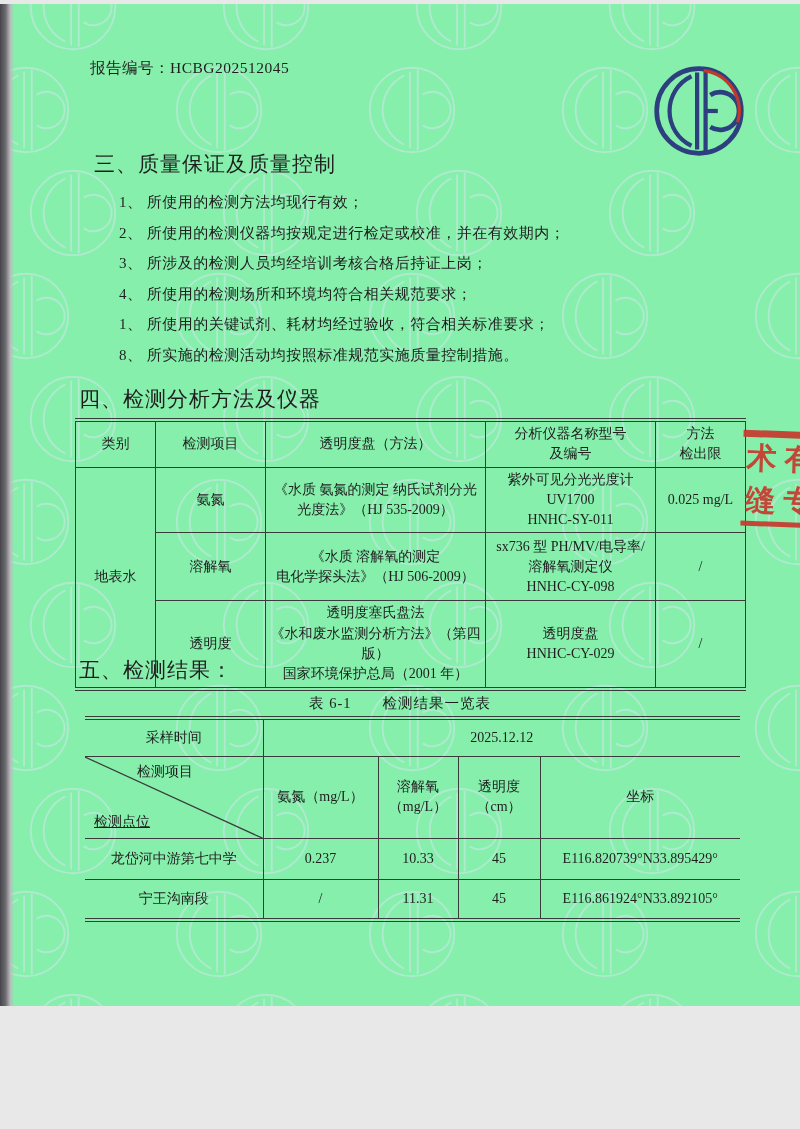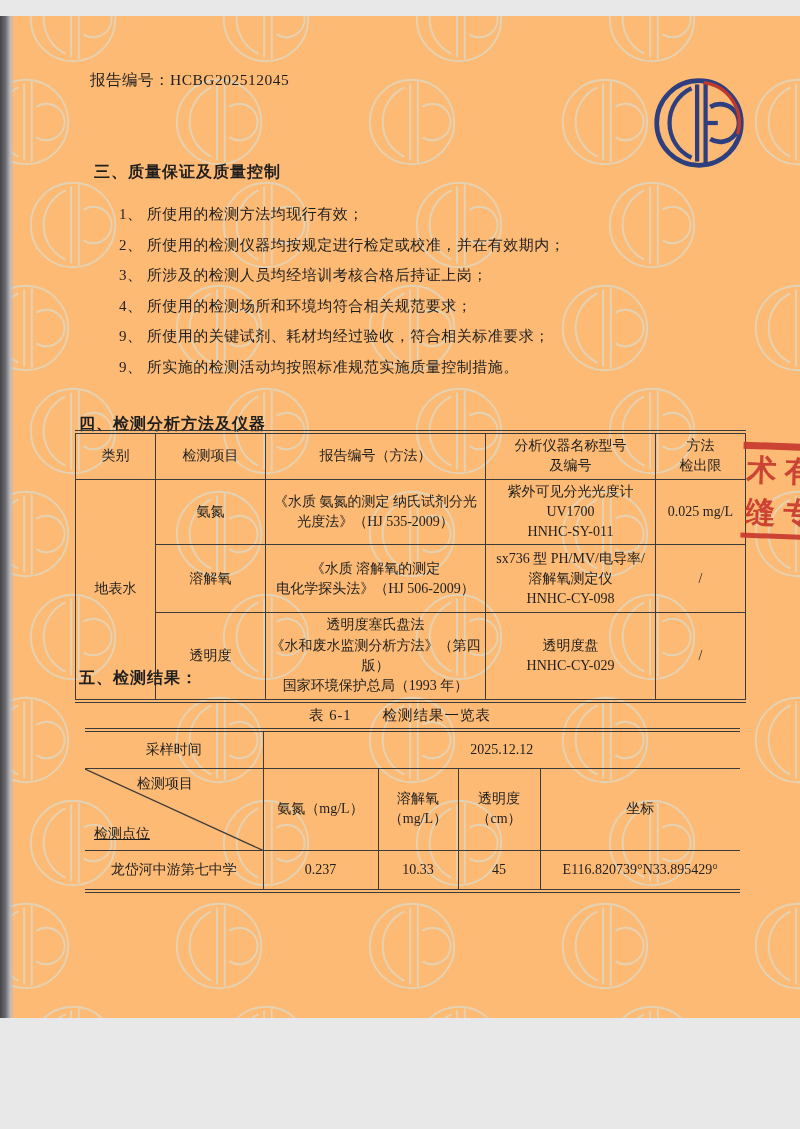--- a/index.html
+++ b/index.html
@@ -1,35 +1,35 @@
 <!DOCTYPE html>
 <html><head>
 <meta charset="utf-8">
 <style>
   html,body{margin:0;padding:0;background:#e8e8e8;}
   .page{
-    position:relative;width:800px;height:1002px;margin:16px auto;
-    background:#fdba74;overflow:hidden;
+    position:relative;width:800px;height:1002px;margin:4px auto;
+    background:#86efac;overflow:hidden;
     font-family:"Liberation Serif","DejaVu Serif",serif;
     color:#1e1e1e;
   }
   .edge-shadow{
     position:absolute;left:0;top:0;width:14px;height:100%;z-index:3;
     background:linear-gradient(90deg,#45454b 0%,#6b6b70 40%,#b9b9bd 72%,rgba(251,251,249,0) 100%);
   }
   .wm-layer{position:absolute;inset:0;z-index:0;pointer-events:none;}
   .wm{position:absolute;opacity:.55;}
   .content{position:absolute;inset:0;z-index:1;}
 
   .report-no{position:absolute;left:90px;top:54px;font-size:15.5px;letter-spacing:.5px;}
   .logo{position:absolute;left:652px;top:60px;width:94px;height:94px;}
 
-  .sec-title{position:absolute;font-size:16px;font-weight:700;letter-spacing:1px;}
+  .sec-title{position:absolute;font-size:21px;font-weight:400;letter-spacing:1px;}
   .t3{left:94px;top:146px;}
-  .t4{left:79px;top:398px;}
+  .t4{left:79px;top:381px;}
   .t5{left:79px;top:652px;}
 
   .qc-list{position:absolute;left:119px;top:188px;width:580px;}
   .qc-item{font-size:15px;line-height:20px;margin-bottom:10.5px;letter-spacing:.5px;}
 
   table{border-collapse:collapse;table-layout:fixed;}
   td,th{border:1px solid #3b3b3b;font-weight:normal;text-align:center;vertical-align:middle;
         font-size:14px;line-height:1.45;padding:2px 3px;white-space:pre-line;}
 
   .methods-table{position:absolute;left:75px;top:414px;width:670px;
@@ -471,39 +471,39 @@
       <path d="M 55 7 A 43 43 0 0 1 91 62" fill="none" stroke="#c0392b" stroke-width="3.5"></path>
     </svg>
 
     <div class="sec-title t3">三、质量保证及质量控制</div>
 
     <div class="qc-list">
       <div class="qc-item">1、 所使用的检测方法均现行有效；</div>
       <div class="qc-item">2、 所使用的检测仪器均按规定进行检定或校准，并在有效期内；</div>
       <div class="qc-item">3、 所涉及的检测人员均经培训考核合格后持证上岗；</div>
       <div class="qc-item">4、 所使用的检测场所和环境均符合相关规范要求；</div>
-      <div class="qc-item">9、 所使用的关键试剂、耗材均经过验收，符合相关标准要求；</div>
-      <div class="qc-item">9、 所实施的检测活动均按照标准规范实施质量控制措施。</div>
+      <div class="qc-item">1、 所使用的关键试剂、耗材均经过验收，符合相关标准要求；</div>
+      <div class="qc-item">8、 所实施的检测活动均按照标准规范实施质量控制措施。</div>
     </div>
 
     <div class="sec-title t4">四、检测分析方法及仪器</div>
 
     <table class="methods-table">
       <colgroup>
           <col style="width:80px">
           <col style="width:110px">
           <col style="width:220px">
           <col style="width:170px">
           <col style="width:90px">
         </colgroup>
       <tbody>
           <tr style="height:42px">
         <th>类别</th>
         <th>检测项目</th>
-        <th>报告编号（方法）</th>
+        <th>透明度盘（方法）</th>
         <th>分析仪器名称型号
 及编号</th>
         <th>方法
 检出限</th>
       </tr>
       <tr style="height:62px">
         <td rowspan="3">地表水</td>
         <td>氨氮</td>
         <td>《水质 氨氮的测定 纳氏试剂分光光度法》（HJ 535-2009）</td>
         <td>紫外可见分光光度计
@@ -517,21 +517,21 @@
 电化学探头法》（HJ 506-2009）</td>
         <td>sx736 型 PH/MV/电导率/
 溶解氧测定仪
 HNHC-CY-098</td>
         <td>/</td>
       </tr>
       <tr style="height:64px">
         <td>透明度</td>
         <td>透明度塞氏盘法
 《水和废水监测分析方法》（第四版）
-国家环境保护总局（1993 年）</td>
+国家环境保护总局（2001 年）</td>
         <td>透明度盘
 HNHC-CY-029</td>
         <td>/</td>
       </tr>
     </tbody>
       </table>
 
     <div class="sec-title t5">五、检测结果：</div>
 
     <div class="tbl-caption">表 6-1　　检测结果一览表</div>
@@ -564,20 +564,27 @@
 （cm）</td>
         <td>坐标</td>
       </tr>
       <tr style="height:41px">
         <td>龙岱河中游第七中学</td>
         <td>0.237</td>
         <td>10.33</td>
         <td>45</td>
         <td>E116.820739°N33.895429°</td>
       </tr>
+      <tr style="height:41px">
+        <td>宁王沟南段</td>
+        <td>/</td>
+        <td>11.31</td>
+        <td>45</td>
+        <td>E116.861924°N33.892105°</td>
+      </tr>
     </tbody>
       </table>
 
     <div class="stamp">
       <span>术</span>
       <span>有</span>
       <span>缝</span>
       <span>专</span>
     </div>
 

